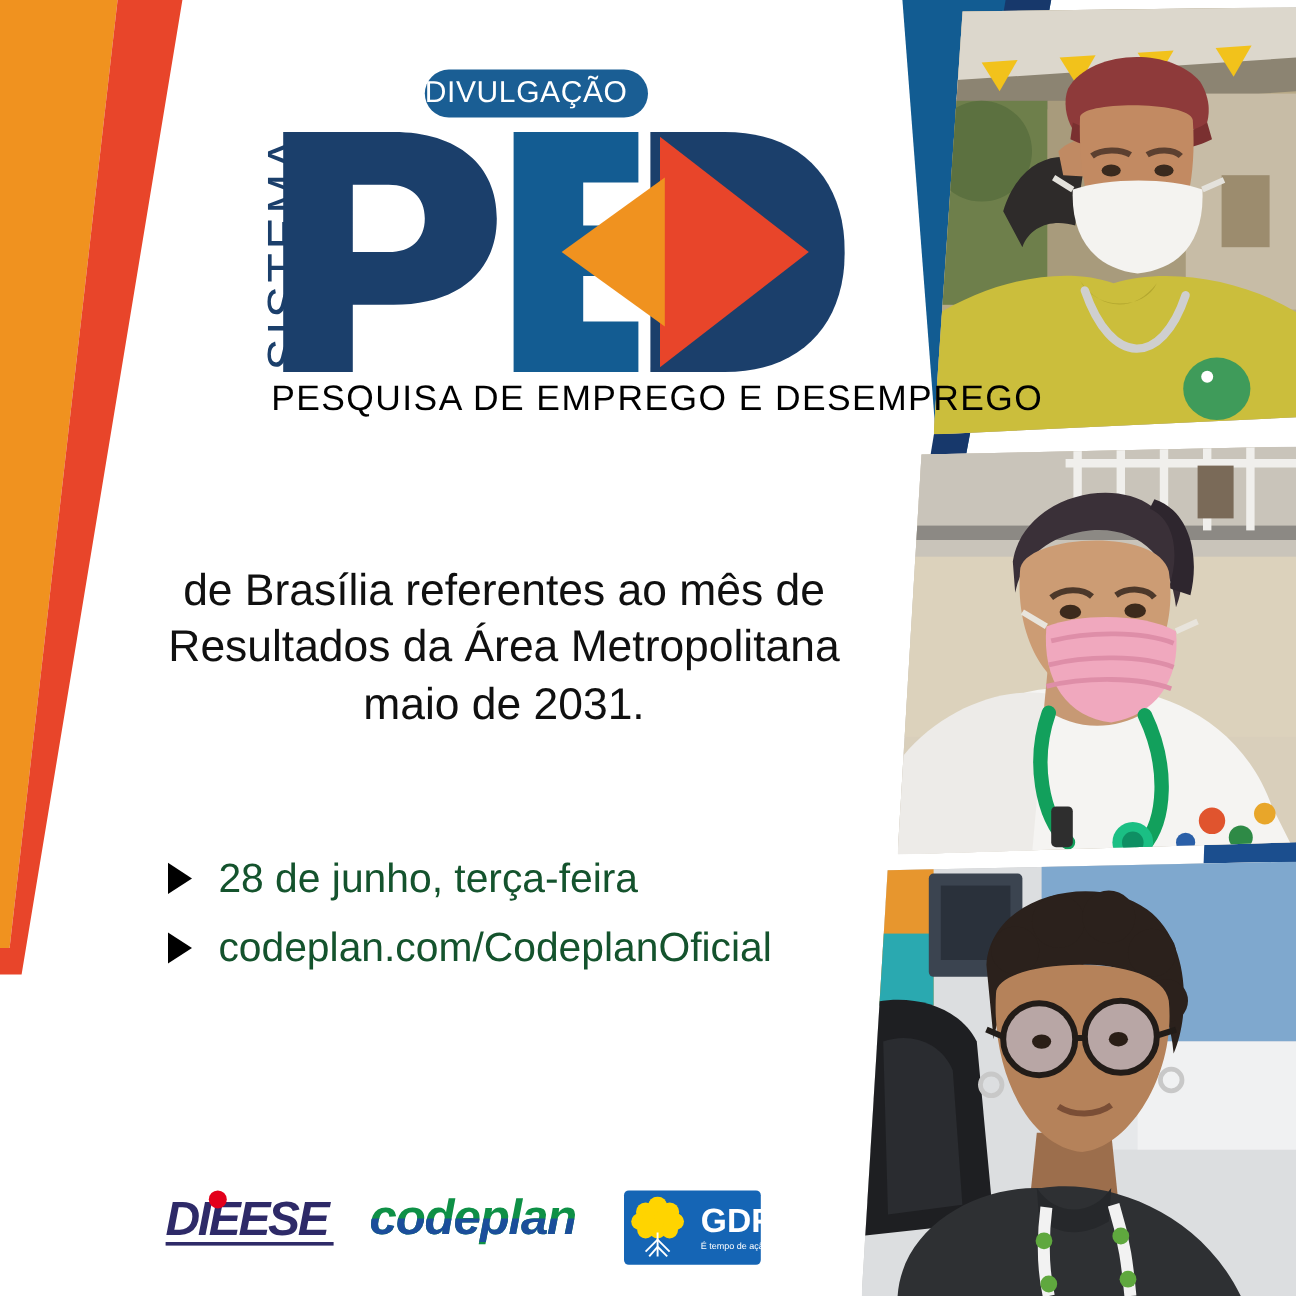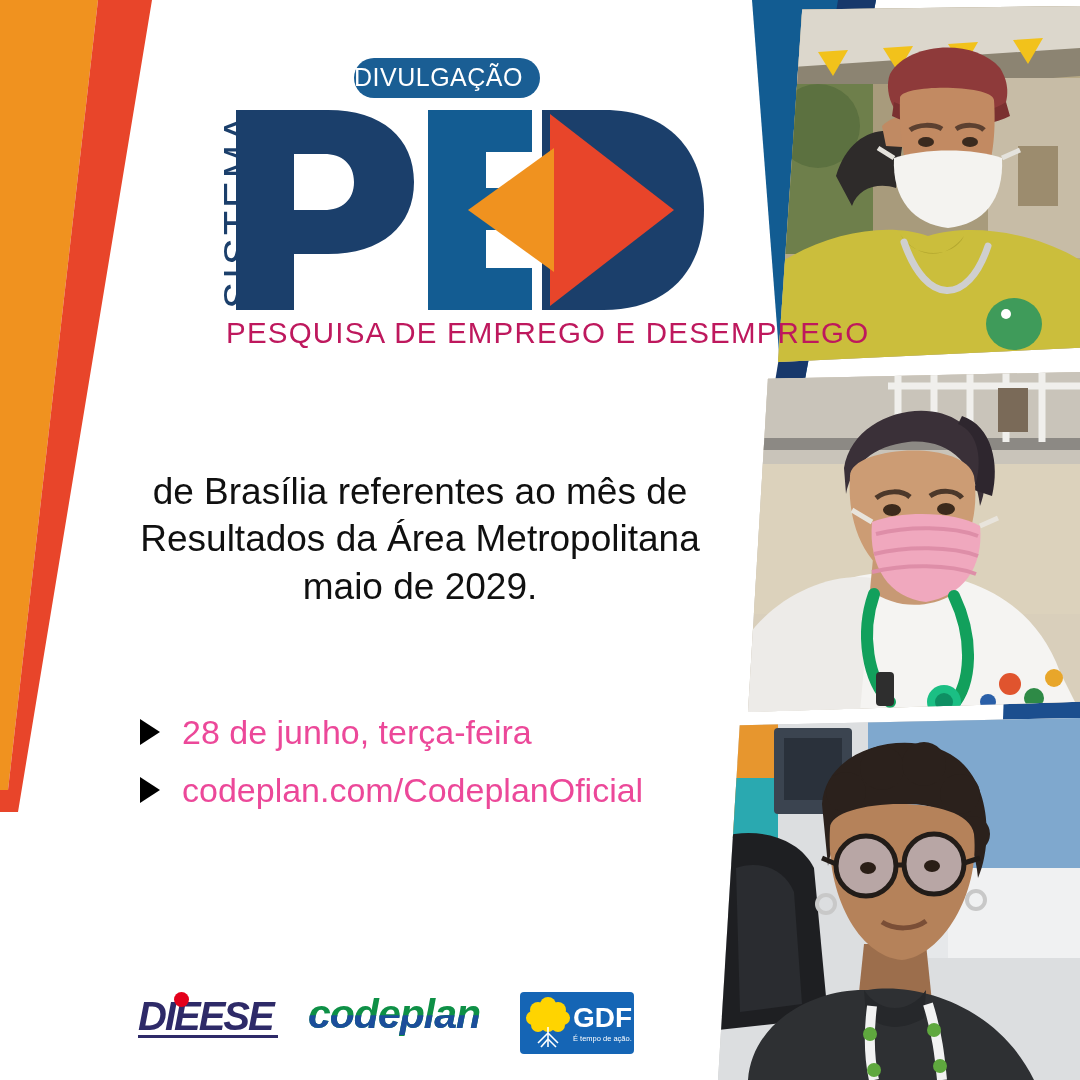--- a/index.html
+++ b/index.html
@@ -69,21 +69,21 @@
   }
   .ped-mark {
     position: absolute;
     left: 72px;
     top: 52px;
   }
   .ped-tagline {
     position: absolute;
     left: 66px;
     top: 258px;
-    color: #be185d;
+    color: #000000;
     font-size: 29.5px;
     letter-spacing: 1.2px;
     white-space: nowrap;
     font-weight: 400;
   }
 
   
   .headline {
     position: absolute;
     left: 130px;
@@ -111,21 +111,21 @@
   .bullet-tri {
     width: 0;
     height: 0;
     border-top: 13px solid transparent;
     border-bottom: 13px solid transparent;
     border-left: 20px solid #000000;
     margin-right: 22px;
     flex: 0 0 auto;
   }
   .bullet-text {
-    color: #ec4899;
+    color: #14532d;
     font-size: 34px;
     line-height: 1;
     font-weight: 400;
     white-space: nowrap;
   }
 
   
   .footer-logos {
     position: absolute;
     left: 138px;
@@ -197,21 +197,21 @@
     display: flex;
     align-items: center;
   }
   .gdf-tree {
     width: 46px;
     height: 52px;
     margin-left: 5px;
     flex: 0 0 auto;
   }
   .gdf-right {
-    margin-left: 2px;
+    margin-left: 13px;
   }
   .gdf-name {
     color: #ffffff;
     font-size: 28px;
     font-weight: bold;
     line-height: 1;
     letter-spacing: 0px;
   }
   .gdf-slogan {
     color: #ffffff;
@@ -439,21 +439,21 @@
         <polygon points="322,38 322,162 236,100" fill="#F0921F"></polygon>
       </svg>
     </div>
 
     <div class="ped-tagline">PESQUISA DE EMPREGO E DESEMPREGO</div>
   </div>
 
   <div class="headline">
     <div>de Brasília referentes ao mês de</div>
     <div>Resultados da Área Metropolitana</div>
-    <div>maio de 2029.</div>
+    <div>maio de 2031.</div>
   </div>
 
   <div class="bullet-list">
     <div class="bullet-row">
       <span class="bullet-tri"></span>
       <span class="bullet-text">28 de junho, terça-feira</span>
     </div>
     <div class="bullet-row">
       <span class="bullet-tri"></span>
       <span class="bullet-text">codeplan.com/CodeplanOficial</span>

